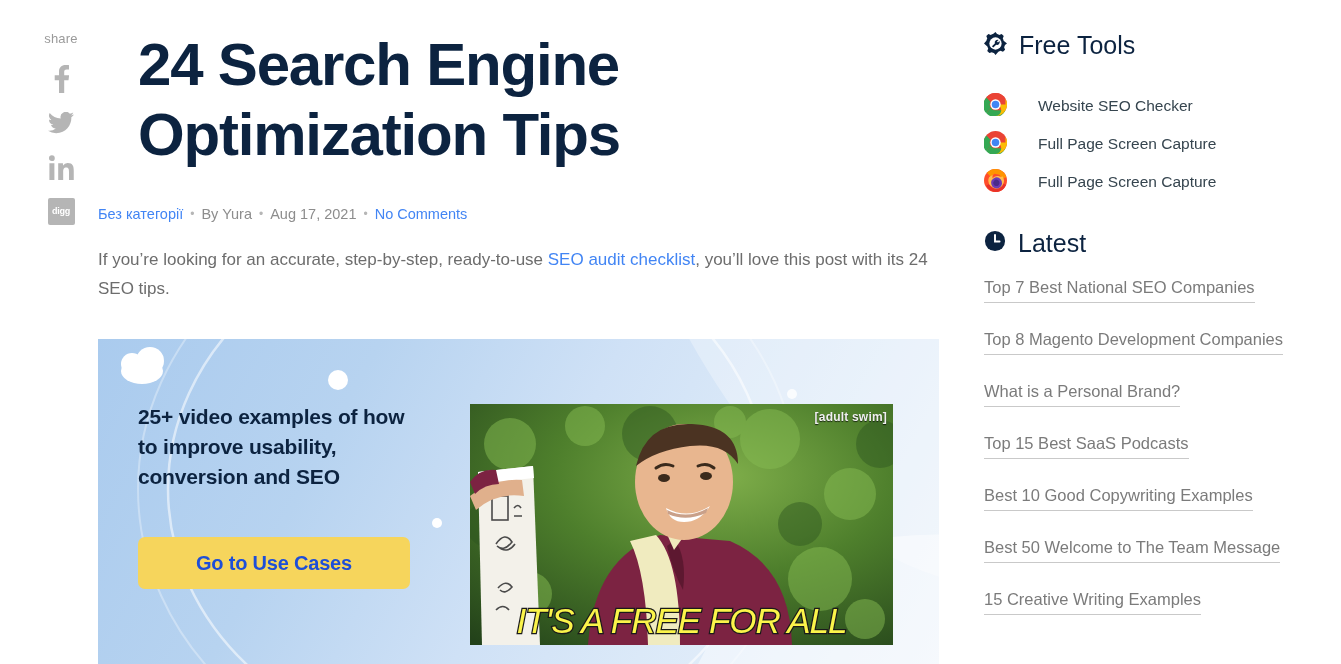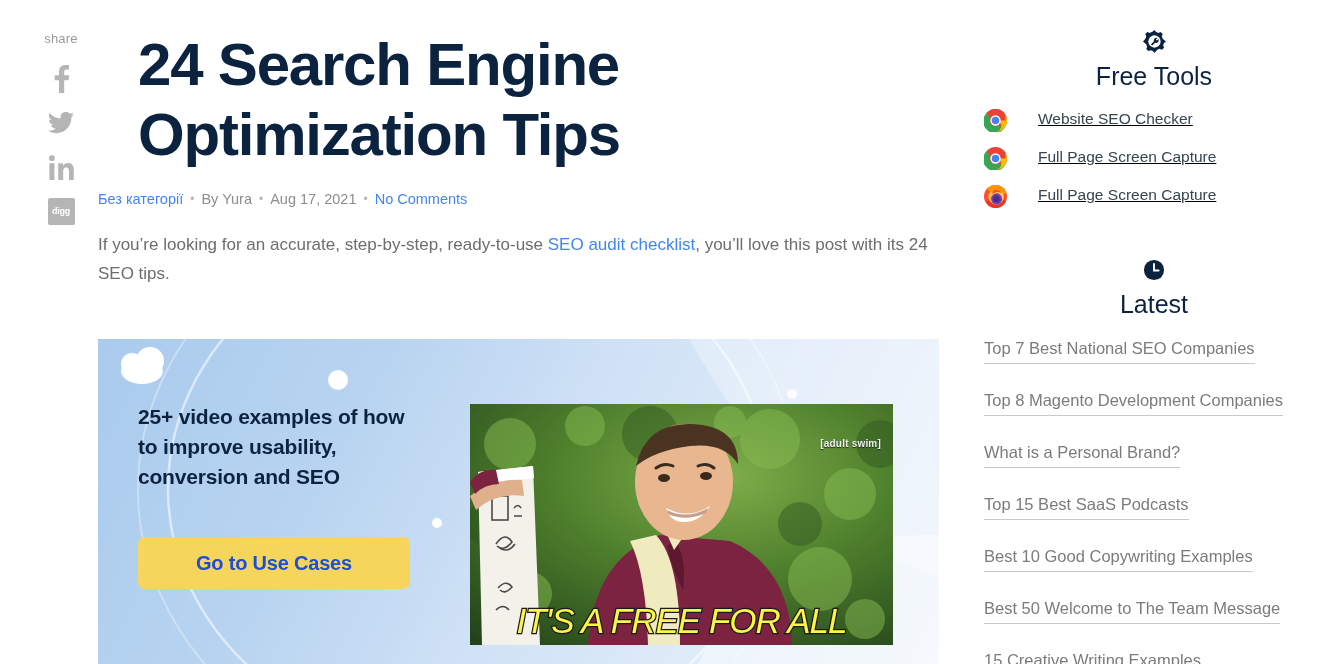--- a/index.html
+++ b/index.html
@@ -38,21 +38,21 @@
   .article { position: absolute; left: 98px; top: 30px; width: 842px; }
 
   .post-title {
     font-size: 60px; line-height: 70px; font-weight: 700;
     color: #0c2340; letter-spacing: -1.2px;
     max-width: 660px;
     margin-left: 40px;
   }
 
   .post-meta {
-    margin-top: 20px;
+    margin-top: 35px;
     font-size: 14.5px; line-height: 18px; color: #8d8d8d;
     display: flex; align-items: flex-start; flex-wrap: wrap;
   }
   .post-meta a { color:#4285f4; text-decoration:none; }
   .meta-dot { color:#b6b6b6; margin: 0 7px; font-size: 12px; }
 
   .post-intro {
     margin-top: 22px;
     font-size: 17px; line-height: 29px; color: #6d6d6d;
     max-width: 840px;
@@ -83,51 +83,49 @@
 
   
   .meme {
     position: absolute; left: 372px; top: 65px;
     width: 423px; height: 241px;
     overflow: hidden;
     background: #2c4a18;
   }
   .meme-bg { position:absolute; inset:0; }
   .meme-watermark {
-    position: absolute; right: 12px; top: 6px;
-    font-size: 10px; color: #f0f0f0; font-weight: 700;
+    position: absolute; right: 6px; top: 6px;
+    font-size: 12px; color: #f0f0f0; font-weight: 700;
     letter-spacing: .2px; font-family:"Liberation Sans", sans-serif;
     text-shadow: 0 1px 1px rgba(0,0,0,.7);
-    margin-top: 28px;
   }
   .meme-caption {
     position: absolute; left: 0; right: 0; bottom: 4px;
     text-align: center;
     font-size: 35px; font-weight: 400; font-style: italic;
     color: #fbf44a; letter-spacing: -1px;
     -webkit-text-stroke: 2.5px #1a1a1a;
     paint-order: stroke fill;
     font-family: "Liberation Sans", sans-serif;
   }
 
   
   .sidebar { position: absolute; left: 984px; top: 30px; width: 340px; }
 
   .widget-head {
-    display:flex; align-items:center; gap:4px;
+    display:flex; align-items:center; gap:12px;
     margin-bottom: 18px;
-    flex-direction: column;
   }
   .widget-title {
     font-size: 25px; color: #0c2340; font-weight: 400; line-height: 30px;
   }
 
   .tool-row {
-    display:flex; align-items:flex-start;
-    height: 38px; cursor:pointer;text-decoration:underline;
+    display:flex; align-items:flex-end;
+    height: 38px; cursor:pointer;
   }
   .tool-icon { width: 30px; display:flex; justify-content:flex-start; }
   .tool-label {
     margin-left: 24px; font-size: 15.5px; color:#36454f; line-height:20px;
   }
 
   .widget-latest { margin-top: 36px; }
   .latest-item {
     display:block; font-size: 16.5px; line-height: 22px;
     color: #7b7b7b; text-decoration: none;

